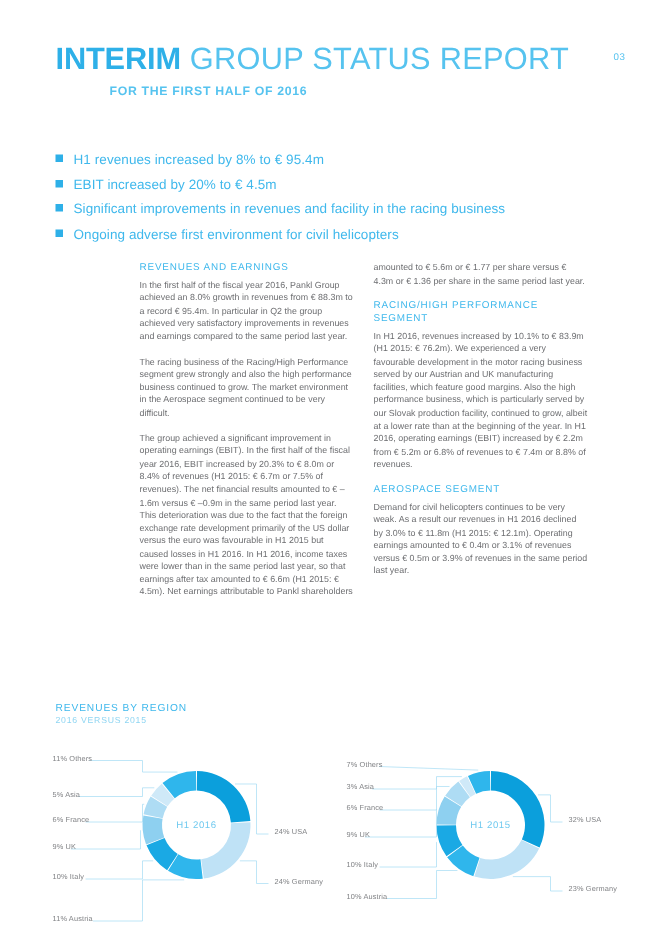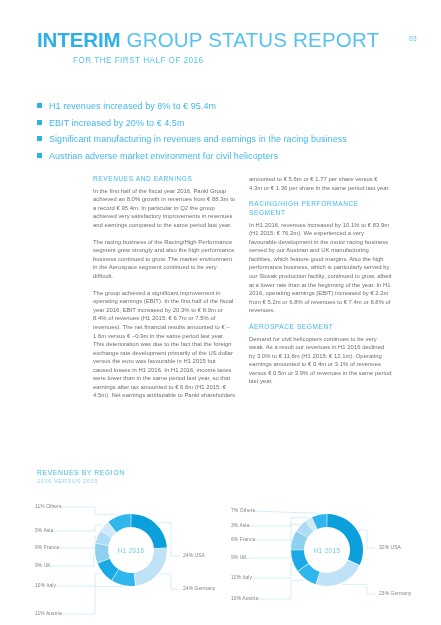--- a/index.html
+++ b/index.html
@@ -14,21 +14,21 @@
   
   .header { position: absolute; left: 37px; top: 17px; }
   .title {
     font-size: 20.5px; letter-spacing: 0.2px; line-height: 1;
     color: #39b5ea; white-space: nowrap;
   }
   .title .strong { font-weight: 700; color: #2eb0e8; letter-spacing: -0.1px; }
   .title .light  { font-weight: 400; color: #56c3ef; }
   .subtitle {
     margin-top: 5px; font-size: 8.2px; letter-spacing: 0.45px;
-    color: #56c3ef; font-weight: 400; padding-left: 36px;
+    color: #56c3ef; font-weight: 700; padding-left: 36px;
   }
   .pagenum {
     position: absolute; right: 24px; top: 22px;
     font-size: 6.5px; color: #56c3ef; letter-spacing: 0.4px;
   }
 
   
   .bullets { position: absolute; left: 37px; top: 88px; width: 380px; }
   .bullet { display: flex; align-items: baseline; margin-bottom: 5.5px; }
   .bullet-mark {
@@ -92,25 +92,25 @@
     <div class="bullet">
       <span class="bullet-mark"></span>
       <span class="bullet-text">H1 revenues increased by 8% to € 95.4m</span>
     </div>
     <div class="bullet">
       <span class="bullet-mark"></span>
       <span class="bullet-text">EBIT increased by 20% to € 4.5m</span>
     </div>
     <div class="bullet">
       <span class="bullet-mark"></span>
-      <span class="bullet-text">Significant manufacturing in revenues and earnings in the racing business</span>
+      <span class="bullet-text">Significant improvements in revenues and facility in the racing business</span>
     </div>
     <div class="bullet">
       <span class="bullet-mark"></span>
-      <span class="bullet-text">Austrian adverse market environment for civil helicopters</span>
+      <span class="bullet-text">Ongoing adverse first environment for civil helicopters</span>
     </div>
   </div>
 
   <div class="cols">
     <div class="col">
       <div class="sec-head">REVENUES AND EARNINGS</div>
       <p class="para">In the first half of the fiscal year 2016, Pankl Group achieved an 8.0% growth in revenues from € 88.3m to a record € 95.4m. In particular in Q2 the group achieved very satisfactory improvements in revenues and earnings compared to the same period last year.</p>
       <p class="para">The racing business of the Racing/High Performance segment grew strongly and also the high performance business continued to grow. The market environment in the Aerospace segment continued to be very difficult.</p>
       <p class="para">The group achieved a significant improvement in operating earnings (EBIT). In the first half of the fiscal year 2016, EBIT increased by 20.3% to € 8.0m or 8.4% of revenues (H1 2015: € 6.7m or 7.5% of revenues). The net financial results amounted to € –1.6m versus € –0.9m in the same period last year. This deterioration was due to the fact that the foreign exchange rate development primarily of the US dollar versus the euro was favourable in H1 2015 but caused losses in H1 2016. In H1 2016, income taxes were lower than in the same period last year, so that earnings after tax amounted to € 6.6m (H1 2015: € 4.5m). Net earnings attributable to Pankl shareholders</p>
     </div>

